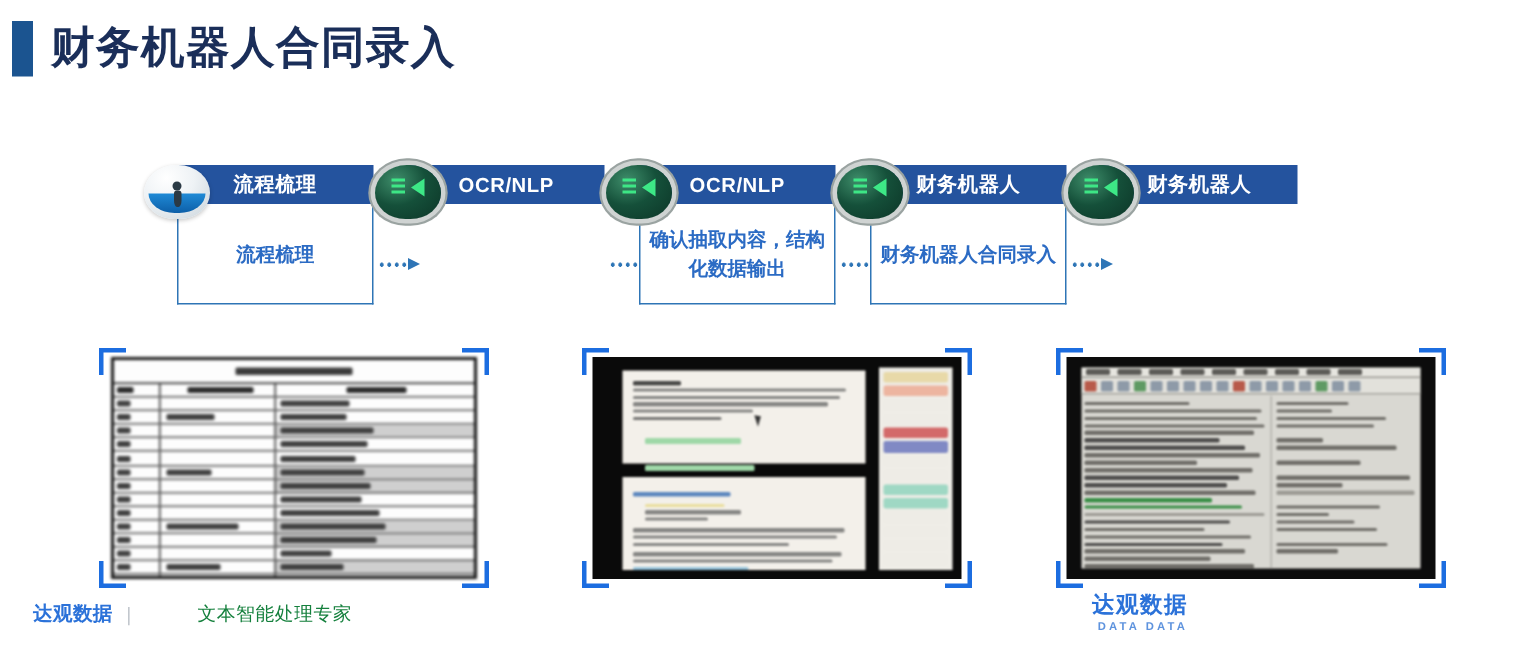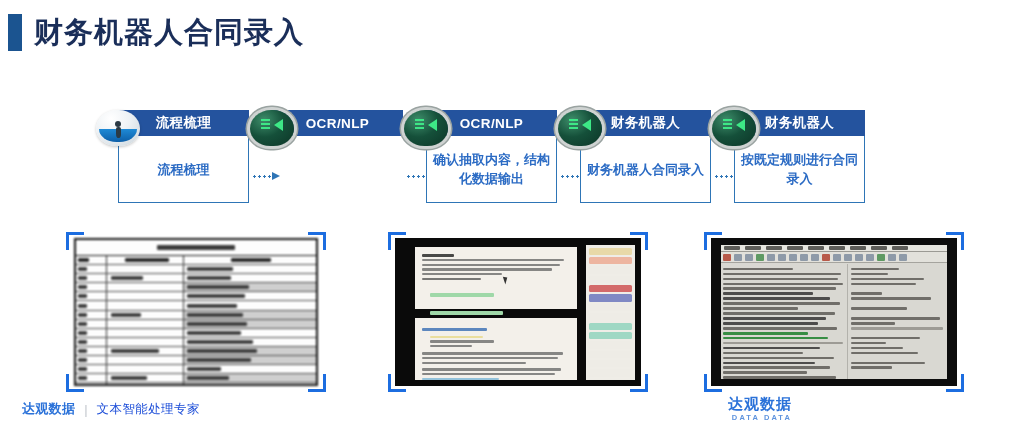--- a/index.html
+++ b/index.html
@@ -151,21 +151,21 @@
   .p3-right{flex:1;padding:1px 3px;box-sizing:border-box;}
   .p3-line{height:2.6px;background:#55544f;margin:2.35px 0;border-radius:1px;opacity:.8;}
   .p3-line.green{background:#2f8a3d;opacity:.95;}
   .p3-line.sel{background:#8d8c86;}
 
   
   .footer{position:absolute;left:0;bottom:0;width:812px;height:44px;}
   .foot-left{position:absolute;left:22px;top:11px;display:flex;align-items:center;gap:9px;}
   .foot-brand{font-size:13px;font-weight:bold;color:#2B72D9;letter-spacing:.3px;}
   .foot-sep{color:#c2c7cd;font-size:13px;}
-  .foot-tag{font-size:12.5px;color:#1d4ed8;letter-spacing:.4px;}
+  .foot-tag{font-size:12.5px;color:#15803d;letter-spacing:.4px;margin-left:35px;}
   .foot-logo{position:absolute;right:20px;top:6px;text-align:right;}
   .foot-logo .cn{font-size:15px;font-weight:bold;color:#2B72D9;letter-spacing:1px;line-height:17px;}
   .foot-logo .en{font-size:7.5px;font-weight:bold;color:#5E93DE;letter-spacing:2.1px;line-height:11px;}
 </style>
 </head>
 <body>
 
 <div class="slide">
 
   <div class="title-wrap">
@@ -237,23 +237,20 @@
         <div class="tip"></div>
     </div>
 
     <div class="step" style="left:734px">
       <div class="node green">
         <div class="blob"></div>
           <div class="g-grid"></div>
           <div class="g-arrow"></div>
       </div>
       <div class="step-head">财务机器人</div>
-      <div class="step-body">
-        <span>按既定规则进行合同录入</span>
-      </div>
     </div>
   </div>
 
   <div class="thumbs">
 
     <div class="thumb" style="left:68px">
       <div class="doc-table">
         <div class="dt-title">
             <i style="width:78px"></i>
           </div>

